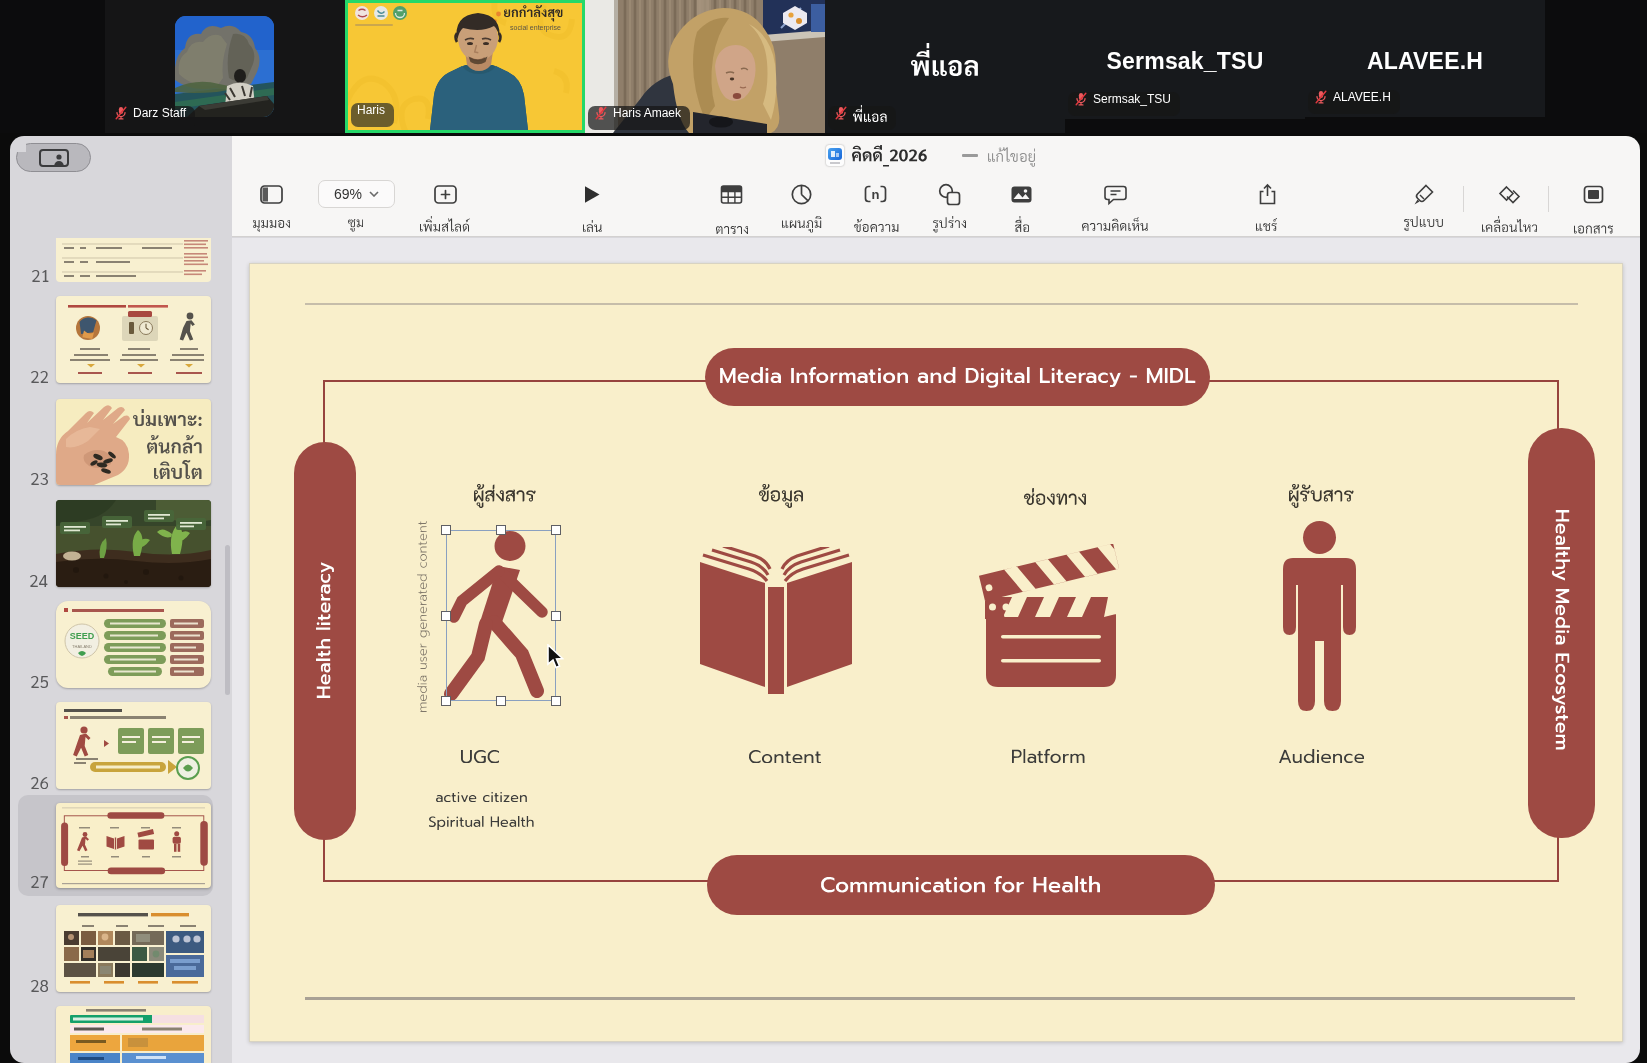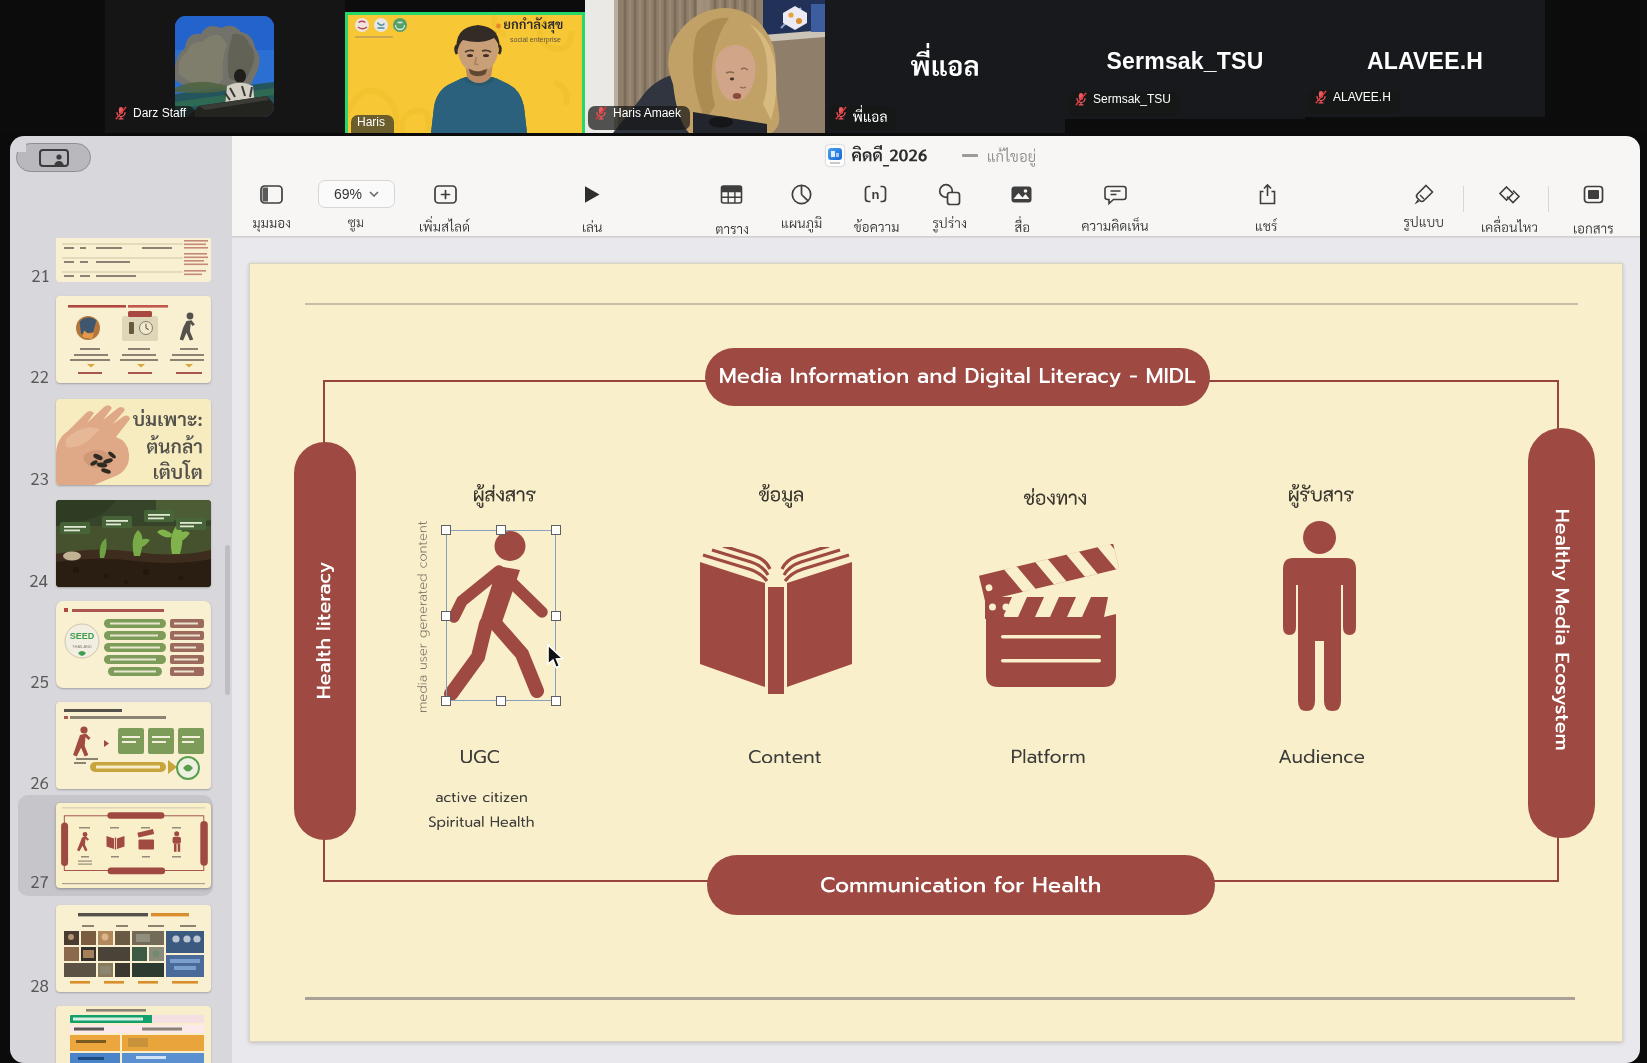--- a/index.html
+++ b/index.html
@@ -35,21 +35,21 @@
           <g fill="none" stroke="#ec5a5e" stroke-width="1.5">
             <rect x="5.6" y="1.2" width="4.8" height="8" rx="2.4" fill="#ec5a5e" stroke="none"></rect>
             <path d="M3.4 7.5a4.6 4.6 0 0 0 9.2 0M8 12.2v2.6M5.8 14.8h4.4" stroke-linecap="round"></path>
             <path d="M2.5 14.5 13.5 1.5" stroke="#e0393f" stroke-width="1.7" stroke-linecap="round"></path>
           </g>
         </svg>
         <span>Darz Staff</span>
       </div>
 </div>
 
-<div class="abs" style="left:345px;top:12px;width:240px;height:133px;background:#f7c735;overflow:hidden;border:3px solid #25d869">
+<div class="abs" style="left:345px;top:0;width:240px;height:133px;background:#f7c735;overflow:hidden;border:3px solid #25d869">
  <svg class="abs" width="234" height="127" style="left:0;top:0">
   <g fill="none" stroke="#f2c02c" stroke-width="6" opacity=".65">
    <path d="M-8 118 Q8 62 36 80 Q54 94 46 120"></path>
    <path d="M58 130 q-12 -28 8 -34 q18 -4 14 20"></path>
    <path d="M196 2 q-10 24 6 30 q20 8 22 -16"></path>
    <path d="M148 -8 q-6 24 10 28"></path>
    <path d="M206 68 q16 4 12 22"></path>
   </g>
   <circle cx="14" cy="10" r="7" fill="#f0e4e0"></circle>
         <path d="M10.5 7.5 q3.5 -2.5 7 0 M10 12 q4.5 3.5 9 0" stroke="#b0494f" stroke-width="1.4" fill="none"></path>
@@ -436,21 +436,21 @@
    <rect x="92" y="14" width="22" height="1.8"></rect>
           <rect x="92" y="17.5" width="16" height="1.8"></rect>
    <rect x="124" y="22" width="22" height="1.8"></rect>
           <rect x="124" y="25.5" width="14" height="1.8"></rect>
   </g>
  </svg>
 </div>
     <div class="abs" style="left:30px;top:573px"><svg width="17.5" height="12.0" viewBox="0 0 17.5 12.0">
         <path fill="#59595b" fill-rule="evenodd" d="M14.2 0.1 13.9 0.5 9.1 8.6 9.1 9.9 14.5 10.0 14.5 11.9 16.0 11.9 16.1 9.9 17.4 9.9 17.4 8.8 16.0 8.6 16.0 0.1ZM14.4 2.0 14.4 8.8 10.5 8.5ZM1.4 0.5 0.1 1.6 0.1 1.9 0.9 2.6 1.6 1.8 2.6 1.2 4.1 1.1 5.0 1.5 5.4 1.9 5.8 2.8 5.8 3.8 5.5 4.8 4.2 6.9 1.5 9.8 0.4 10.6 0.4 11.9 7.8 11.9 7.8 10.8 2.4 10.6 5.2 7.8 6.8 5.5 7.2 3.9 7.2 2.5 6.9 1.5 5.9 0.5 4.5 0.0 2.9 0.0Z"></path>
       </svg></div>
-<div class="abs" style="left:56px;top:601px;width:155px;height:87px;background:#f8f0d0;border-radius:7px;overflow:hidden;box-shadow:0 1px 2px rgba(0,0,0,.25)">
+<div class="abs" style="left:56px;top:601px;width:155px;height:87px;background:#f8f0d0;border-radius:12px;overflow:hidden;box-shadow:0 1px 2px rgba(0,0,0,.25)">
  <svg width="155" height="87">
   <rect x="8" y="7" width="4" height="4" fill="#b04840"></rect>
         <rect x="16" y="8" width="92" height="3" fill="#a8564e"></rect>
   <circle cx="26" cy="40" r="17" fill="#f2efe2" stroke="#cfc5a9"></circle>
   <text x="26" y="38" text-anchor="middle" font-family="Liberation Sans" font-size="9" font-weight="bold" fill="#3f9e4f">SEED</text>
   <text x="26" y="47" text-anchor="middle" font-family="Liberation Sans" font-size="4" fill="#8a8272">THAILAND</text>
   <path d="M22 52 q4 6 8 0 q-4 -4 -8 0z" fill="#3f9e4f"></path>
   <g fill="#7d9c59">
    <rect x="48" y="18" width="62" height="9" rx="4.5"></rect>
           <rect x="48" y="30" width="62" height="9" rx="4.5"></rect>

